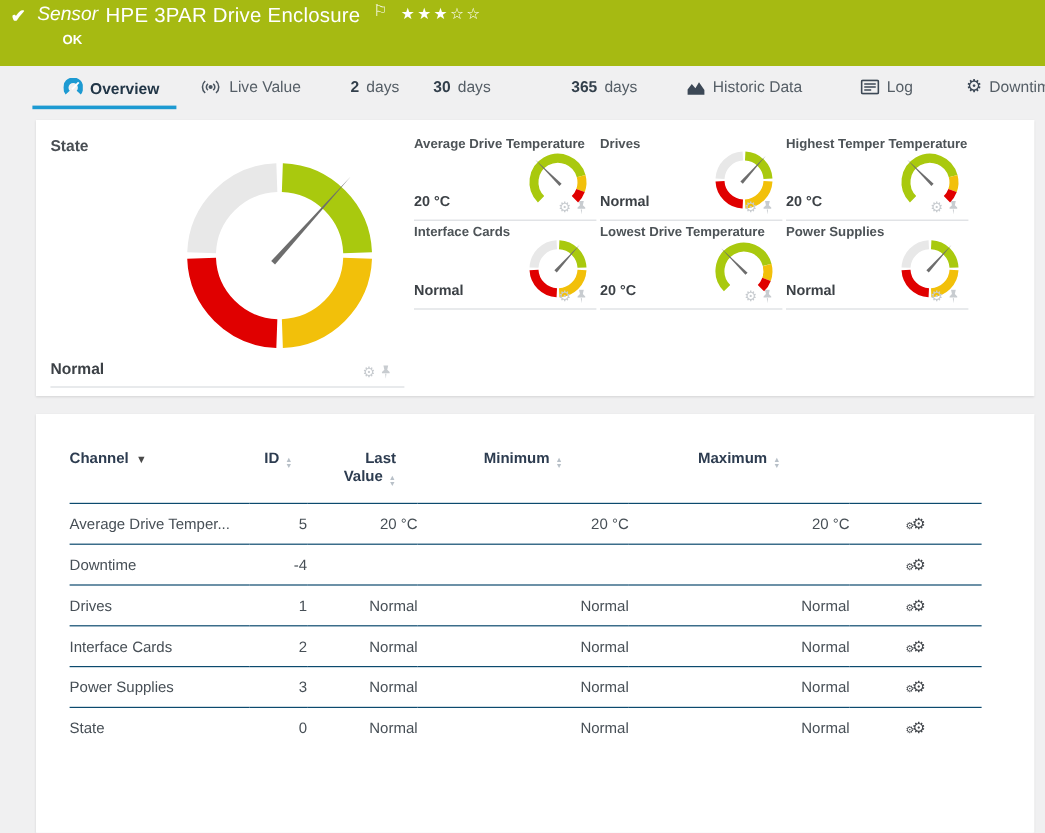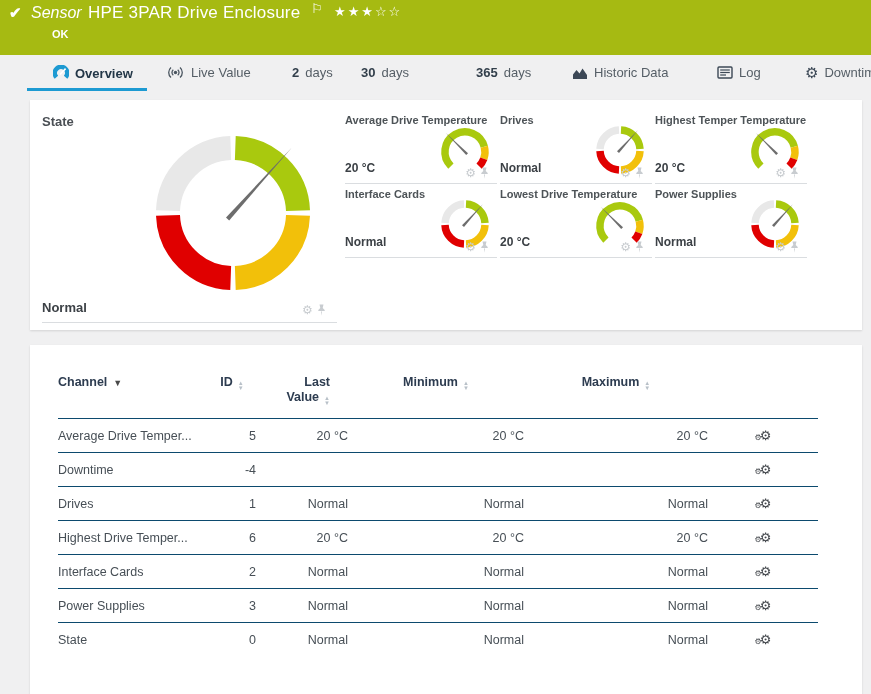--- a/index.html
+++ b/index.html
@@ -349,31 +349,20 @@
         <td class="c-id">1</td>
         <td class="c-last">Normal</td>
         <td class="c-min">Normal</td>
         <td class="c-max">Normal</td>
         <td class="c-gear"><span class="rowgear">
               <span class="g-small">⚙</span>
               <span class="g-big">⚙</span>
             </span></td>
       </tr>
       <tr>
-        <td class="c-name">Highest Drive Temper...</td>
-        <td class="c-id">6</td>
-        <td class="c-last">20 °C</td>
-        <td class="c-min">20 °C</td>
-        <td class="c-max">20 °C</td>
-        <td class="c-gear"><span class="rowgear">
-              <span class="g-small">⚙</span>
-              <span class="g-big">⚙</span>
-            </span></td>
-      </tr>
-      <tr>
         <td class="c-name">Interface Cards</td>
         <td class="c-id">2</td>
         <td class="c-last">Normal</td>
         <td class="c-min">Normal</td>
         <td class="c-max">Normal</td>
         <td class="c-gear"><span class="rowgear">
               <span class="g-small">⚙</span>
               <span class="g-big">⚙</span>
             </span></td>
       </tr>

